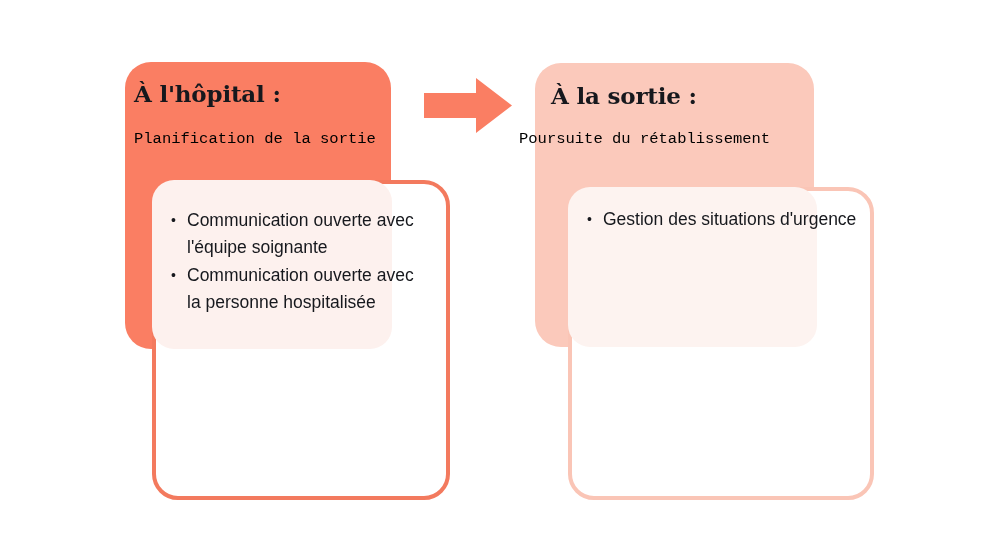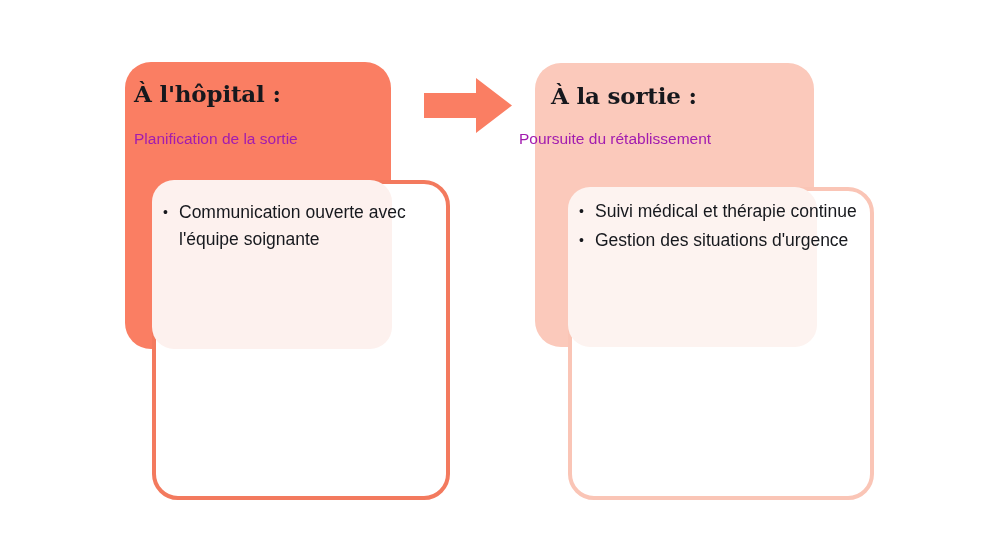--- a/index.html
+++ b/index.html
@@ -47,29 +47,29 @@
     font-family: "DejaVu Serif", "Liberation Serif", serif;
     font-weight: bold;
     font-size: 23px;
     letter-spacing: -0.2px;
     color: #16181d;
     white-space: nowrap;
   }
 
   .card-subtitle {
     position: absolute;
-    font-family: Liberation Sans, sans-serif;
+    font-family: Liberation Mono, monospace;
     font-size: 15.5px;
-    color: #a21caf;
+    color: #000000;
     white-space: nowrap;
   }
 
   .bullet-list {
     position: absolute;
-    margin: 0;
+    margin: 8px;
     padding: 0;
     list-style: none;
   }
 
   .bullet-item {
     position: relative;
     font-family: "Liberation Sans", sans-serif;
     color: #16181d;
     padding-left: 17px;
     margin-bottom: 1px;
@@ -193,36 +193,36 @@
   <div class="outline-box" id="left-outline"></div>
 
   <div class="inner-panel" id="left-inner"></div>
 
   <div class="card-title" id="left-title">À l'hôpital :</div>
 
   <div class="card-subtitle" id="left-subtitle">Planification de la sortie</div>
 
   <ul class="bullet-list" id="left-bullets">
     <li class="bullet-item">Communication ouverte avec l'équipe soignante</li>
+    <li class="bullet-item">Communication ouverte avec la personne hospitalisée</li>
   </ul>
 
   <div id="arrow">
     <svg width="90" height="55" viewBox="0 0 90 55" xmlns="http://www.w3.org/2000/svg">
       <path d="M0 15 L52 15 L52 0 L88 27.5 L52 55 L52 40 L0 40 Z" fill="#FA7E63"></path>
     </svg>
   </div>
 
   <div class="header-card" id="right-header"></div>
 
   <div class="outline-box" id="right-outline"></div>
 
   <div class="inner-panel" id="right-inner"></div>
 
   <div class="card-title" id="right-title">À la sortie :</div>
 
   <div class="card-subtitle" id="right-subtitle">Poursuite du rétablissement</div>
 
   <ul class="bullet-list" id="right-bullets">
-    <li class="bullet-item">Suivi médical et thérapie continue</li>
     <li class="bullet-item">Gestion des situations d'urgence</li>
   </ul>
 
 </div>
 
 </body></html>

